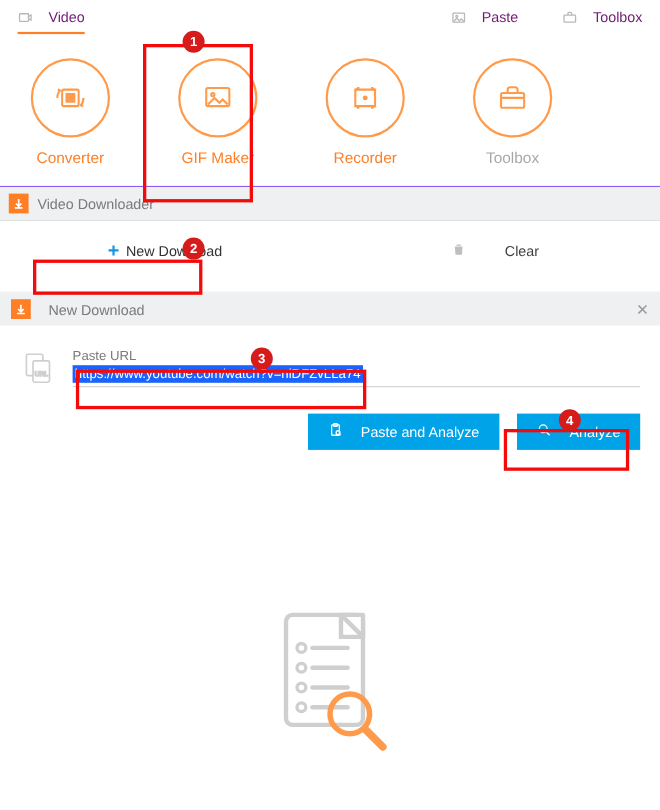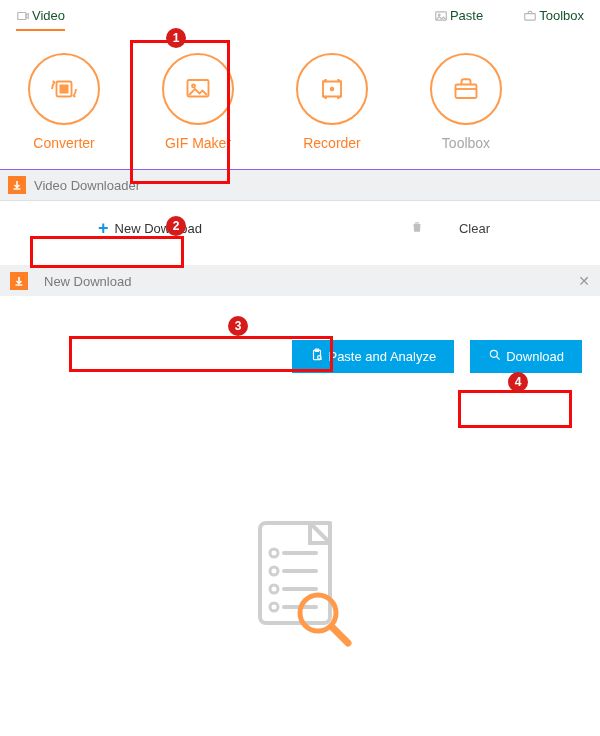--- a/index.html
+++ b/index.html
@@ -15,22 +15,22 @@
 
     
     .top-nav {
       display: flex;
       padding: 8px 16px 0;
       gap: 40px;
     }
     .nav-tab {
       display: flex;
       align-items: center;
-      gap: 2px;
-      color: #14532d;
+      gap: 14px;
+      color: #701a75;
       padding-bottom: 6px;
       border-bottom: 2px solid transparent;
       cursor: pointer;
     }
     .nav-tab.active {
       border-bottom-color: #ff7f27;
     }
     .nav-spacer { flex: 1; }
     .nav-tab .mini-icon {
       width: 14px; height: 14px;
@@ -183,21 +183,21 @@
     }
     .btn {
       background: #00a3e8;
       color: #fff;
       border: none;
       padding: 8px 18px;
       font-size: 13px;
       cursor: pointer;
       display: flex;
       align-items: center;
-      gap: 4px;
+      gap: 16px;
     }
 
     
     .placeholder {
       margin-top: 130px;
       display: flex;
       justify-content: center;
     }
   </style>
 </head>
@@ -320,41 +320,56 @@
             <path d="M7 12l5 5 5-5"></path>
             <path d="M5 20h14"></path>
           </svg>
       </div>
       <span style="color:#7a7a7a;">New Download</span>
     </div>
     <span class="close-x">✕</span>
   </div>
 
   <div class="modal-body">
+    <div class="url-row">
+      <div class="url-icon">
+        <svg width="36" height="36" viewBox="0 0 48 48" fill="none" stroke="#cfcfcf" stroke-width="2">
+          <rect x="8" y="8" width="20" height="26" rx="2"></rect>
+          <rect x="16" y="16" width="20" height="26" rx="2" fill="#fff"></rect>
+          <text x="26" y="34" font-size="8" fill="#cfcfcf" text-anchor="middle" font-family="Arial">URL</text>
+        </svg>
+      </div>
+      <div class="url-field-wrap">
+        <div class="url-label">Paste URL</div>
+        <div style="border-bottom:1px solid #cfcfcf; padding-bottom:3px;">
+          <span class="url-selected">https://www.youtube.com/watch?v=nlDFZvLLa74</span>
+        </div>
+      </div>
+    </div>
 
     <div class="btn-row">
       <button class="btn">
         <span>
           <svg width="14" height="14" viewBox="0 0 24 24" fill="none" stroke="#fff" stroke-width="2">
               <rect x="6" y="4" width="12" height="16" rx="1"></rect>
               <rect x="9" y="2" width="6" height="4" rx="1"></rect>
               <circle cx="16" cy="16" r="3"></circle>
               <path d="M18 18l2 2"></path>
             </svg>
         </span>
         <span>Paste and Analyze</span>
       </button>
       <button class="btn">
         <span>
           <svg width="14" height="14" viewBox="0 0 24 24" fill="none" stroke="#fff" stroke-width="2">
               <circle cx="10" cy="10" r="6"></circle>
               <path d="M15 15l5 5"></path>
             </svg>
         </span>
-        <span>Download</span>
+        <span>Analyze</span>
       </button>
     </div>
   </div>
 </div>
 
 <div class="placeholder">
   <svg width="120" height="140" viewBox="0 0 120 140">
     <rect x="20" y="10" width="70" height="100" rx="6" fill="none" stroke="#cfcfcf" stroke-width="4"></rect>
     <path d="M70 10 L90 30 L90 10 Z" fill="#fff" stroke="#cfcfcf" stroke-width="4" stroke-linejoin="round"></path>
     <path d="M70 10 L70 30 L90 30" fill="none" stroke="#cfcfcf" stroke-width="4"></path>

